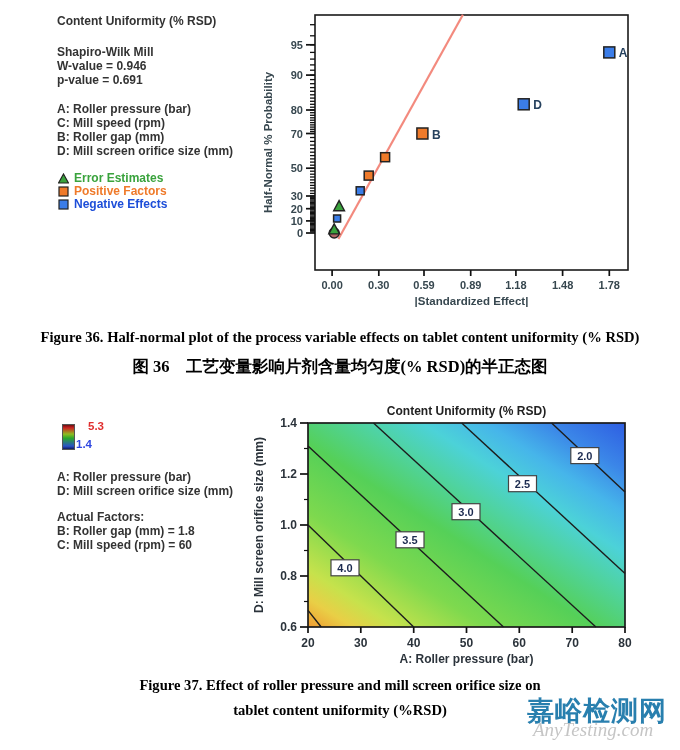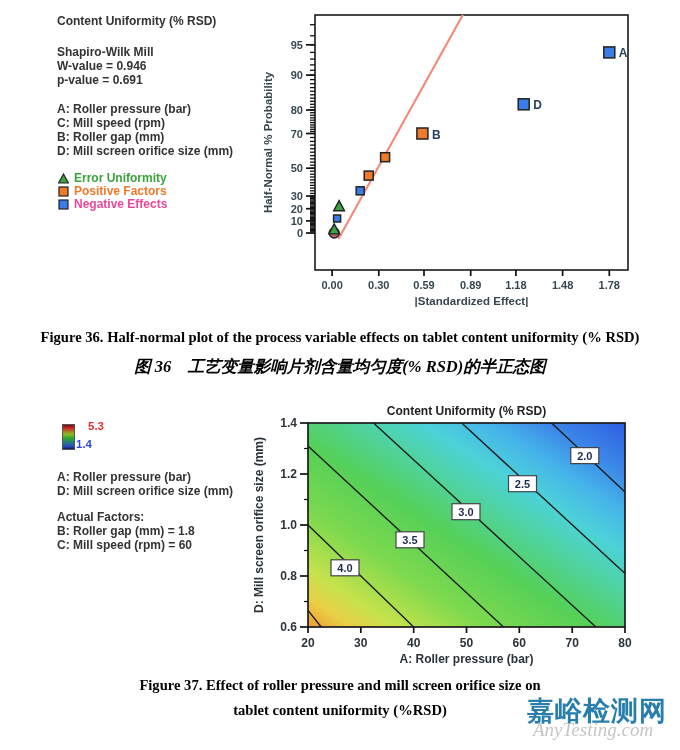--- a/index.html
+++ b/index.html
@@ -52,33 +52,33 @@
       <div>C: Mill speed (rpm)</div>
       <div>B: Roller gap (mm)</div>
       <div>D: Mill screen orifice size (mm)</div>
     </div>
 
     <div class="ptext" style="left:58px;top:172px;" id="hn-legend">
         <div class="legend-row">
           <svg width="11" height="11">
             <path d="M5.5 1 L10.5 10 L0.5 10 Z" fill="#3aa33d" stroke="#222" stroke-width="1.2"></path>
           </svg>
-          <span style="color:#3aa33d">Error Uniformity</span>
+          <span style="color:#3aa33d">Error Estimates</span>
         </div>
         <div class="legend-row">
           <svg width="11" height="11">
             <rect x="1" y="1" width="9" height="9" fill="#ef7a2a" stroke="#222" stroke-width="1.2"></rect>
           </svg>
           <span style="color:#ef7a2a">Positive Factors</span>
         </div>
         <div class="legend-row">
           <svg width="11" height="11">
             <rect x="1" y="1" width="9" height="9" fill="#3b7de8" stroke="#222" stroke-width="1.2"></rect>
           </svg>
-          <span style="color:#ec4899">Negative Effects</span>
+          <span style="color:#1d4ed8">Negative Effects</span>
         </div>
       </div>
 
     <svg id="hnplot" class="chart-svg" style="top:0;" width="680" height="316">
         <rect x="315" y="15" width="313" height="255" fill="none" stroke="#1a1a1a" stroke-width="1.6"></rect>
         <line x1="310" x2="315" y1="231.8" y2="231.8" stroke="#111" stroke-width="1.3"></line>
         <line x1="310" x2="315" y1="230.6" y2="230.6" stroke="#111" stroke-width="1.3"></line>
         <line x1="310" x2="315" y1="229.4" y2="229.4" stroke="#111" stroke-width="1.3"></line>
         <line x1="310" x2="315" y1="228.2" y2="228.2" stroke="#111" stroke-width="1.3"></line>
         <line x1="310" x2="315" y1="227.0" y2="227.0" stroke="#111" stroke-width="1.3"></line>
@@ -199,21 +199,21 @@
         <rect x="416.9" y="128.0" width="11" height="11" fill="#ef7a2a" stroke="#222" stroke-width="1.5"></rect>
         <text x="431.9" y="138.5" class="ptlabel">B</text>
         <rect x="518.2" y="98.8" width="11" height="11" fill="#3b7de8" stroke="#222" stroke-width="1.5"></rect>
         <text x="533.2" y="109.3" class="ptlabel">D</text>
         <rect x="603.8" y="46.9" width="11" height="11" fill="#3b7de8" stroke="#222" stroke-width="1.5"></rect>
         <text x="618.8" y="57.4" class="ptlabel">A</text>
       </svg>
   </section>
 
   <div class="caption cap-en" style="top:329px;">Figure 36. Half-normal plot of the process variable effects on tablet content uniformity (% RSD)</div>
-  <div class="caption cap-zh" style="top:356px;font-style:italic;">图 36　工艺变量影响片剂含量均匀度(% RSD)的半正态图</div>
+  <div class="caption cap-zh" style="top:356px;">图 36　工艺变量影响片剂含量均匀度(% RSD)的半正态图</div>
 
   <section>
     <div class="colorbar"></div>
     <div class="cbar-max" id="cbar-max" style="color: rgb(224, 48, 48);">5.3</div>
     <div class="cbar-min" id="cbar-min" style="color: rgb(48, 72, 224);">1.4</div>
 
     <div class="ptext" style="left:57px;top:470px;">
       <div>A: Roller pressure (bar)</div>
       <div>D: Mill screen orifice size (mm)</div>
     </div>

